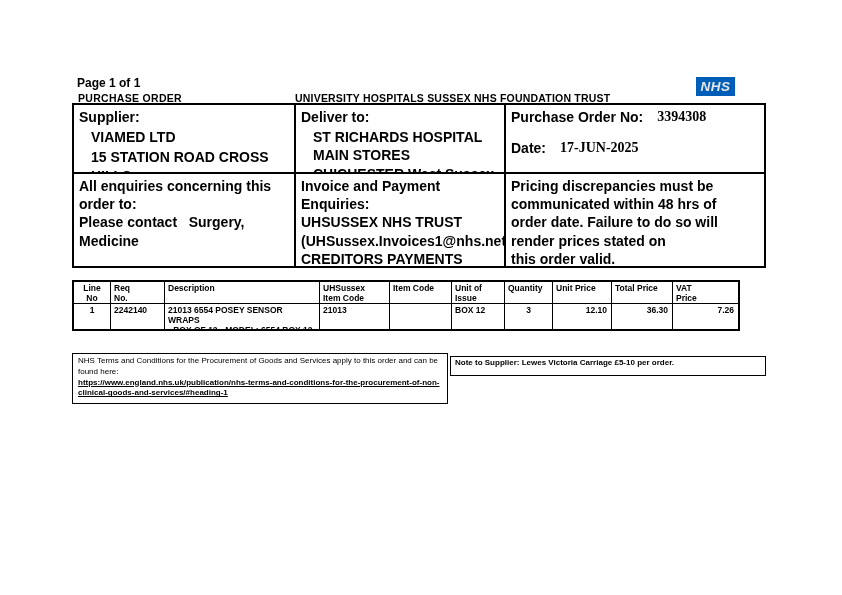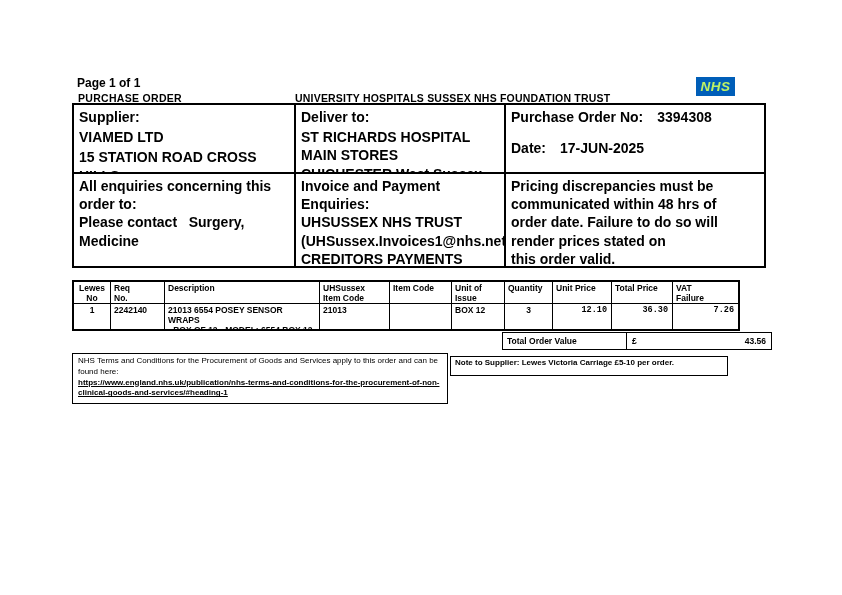--- a/index.html
+++ b/index.html
@@ -2,65 +2,65 @@
 <html><head>
 <meta charset="utf-8">
 <style>
   * { margin:0; padding:0; box-sizing:border-box; }
   body { background:#ffffff; font-family:"Liberation Sans", sans-serif; color:#000; }
   .page { position:relative; width:842px; height:595px; background:#ffffff; overflow:hidden; }
 
   .page-label { position:absolute; left:77px; top:33px; font-size:12px; font-weight:bold;margin-top:43px; }
 
   .nhs-logo { position:absolute; left:696px; top:77px; width:39px; height:19px; background:#005EB8;
-              color:#bef264; display:flex; align-items:center; justify-content:center;
+              color:#e5e5e5; display:flex; align-items:center; justify-content:center;
               font-size:13.5px; font-weight:bold; font-style:italic; letter-spacing:0.5px; }
 
   .doc-title  { position:absolute; left:78px;  top:92px; font-size:10.5px; font-weight:bold; letter-spacing:0.3px; }
   .trust-name { position:absolute; left:295px; top:92px; font-size:10.5px; font-weight:bold; letter-spacing:0.2px; }
 
   
   .addr-table { position:absolute; left:72px; top:103px; border:2px solid #000;
                 display:grid; grid-template-columns:220px 210px 260px; grid-template-rows:67px 94px; }
   .addr-cell { border-left:2px solid #000; border-top:2px solid #000; padding:3px 5px;
                font-size:14px; font-weight:bold; line-height:1.3; overflow:hidden; }
   .addr-cell.c0 { border-left:none; }
   .addr-cell.r0 { border-top:none; }
   .pre { white-space:pre-wrap; }
-  .addr-block { margin-top:2px; }
+  .addr-block { margin-top:2px;margin-left:12px; }
   .loc-code { text-align:right; padding-right:32px; margin-top:3px; }
 
   .od-row { display:flex; }
   .od-row + .od-row { margin-top:13px; }
   .od-row .lbl { }
-  .od-row .val { margin-left:14px; }
+  .od-row .val { margin-left:14px;font-family:Liberation Serif, serif; }
   .od-row.goods .val { margin-left:21px; }
 
   
   .items { position:absolute; left:72px; top:280px; border:2px solid #000;
            display:grid; grid-template-columns:36px 54px 155px 70px 62px 53px 48px 59px 61px 66px;
            grid-template-rows:22px 25px; }
   .icell { border-left:1.5px solid #000; padding:2px 3px; font-size:8.5px; font-weight:bold;
            line-height:1.15; overflow:hidden; white-space:pre-line; }
   .icell.first { border-left:none; }
   .icell.hdr { border-bottom:1.5px solid #000; }
-  .icell.num { text-align:right; padding-right:4px;font-family:Liberation Mono, monospace; }
+  .icell.num { text-align:right; padding-right:4px; }
   .icell.ctr { text-align:center; }
 
   
   .total-row { position:absolute; left:502px; top:332px; display:flex; border:1.5px solid #000; background:#fff; }
   .total-label { width:124px; border-right:1.5px solid #000; padding:3px 4px; font-size:8.5px; font-weight:bold; }
   .total-amount { width:144px; padding:3px 5px; font-size:8.5px; font-weight:bold;
                   display:flex; justify-content:space-between; }
 
   
   .terms-box { position:absolute; left:72px; top:353px; width:376px; border:1.5px solid #000;
                padding:2px 5px 4px 5px; font-size:8px; line-height:1.35; }
   .terms-url { font-weight:bold; text-decoration:underline; word-break:break-all; color:#000; }
-  .note-box { position:absolute; left:450px; top:356px; width:278px; height:20px; border:1.5px solid #000;
+  .note-box { position:absolute; left:450px; top:356px; width:316px; height:20px; border:1.5px solid #000;
               padding:1px 4px; font-size:8px; font-weight:bold; }
 </style>
 </head>
 <body>
 
 <div class="page">
 
   <div class="page-label">Page 1 of 1</div>
 
   <div class="nhs-logo">
@@ -133,56 +133,49 @@
 
 If this order cannot be fulfilled by the delivery date stated
 above then please contact the buyer named on this order.
 
 Thank you.</div>
     </div>
 
   </div>
 
   <div class="items">
-    <div class="icell hdr first ctr">Lewes
+    <div class="icell hdr first ctr">Line
 No</div>
     <div class="icell hdr">Req
 No.</div>
     <div class="icell hdr">Description</div>
     <div class="icell hdr">UHSussex
 Item Code</div>
     <div class="icell hdr">Item Code</div>
     <div class="icell hdr">Unit of
 Issue</div>
     <div class="icell hdr">Quantity</div>
     <div class="icell hdr">Unit Price</div>
     <div class="icell hdr">Total Price</div>
     <div class="icell hdr">VAT
-Failure</div>
+Price</div>
 
     <div class="icell first ctr">1</div>
     <div class="icell">2242140</div>
     <div class="icell">21013 6554 POSEY SENSOR WRAPS
 - BOX OF 12 - MODEL: 6554 BOX 12</div>
     <div class="icell">21013</div>
     <div class="icell"></div>
     <div class="icell">BOX 12</div>
     <div class="icell ctr">3</div>
     <div class="icell num">12.10</div>
     <div class="icell num">36.30</div>
     <div class="icell num">7.26</div>
   </div>
 
-  <div class="total-row">
-    <div class="total-label">Total Order Value</div>
-    <div class="total-amount">
-      <span>£</span>
-      <span>43.56</span>
-    </div>
-  </div>
 
   <div class="terms-box">
     <span>NHS Terms and Conditions for the Procurement of Goods and Services apply to this order and can be found here:</span><br>
     <span class="terms-url">https://www.england.nhs.uk/publication/nhs-terms-and-conditions-for-the-procurement-of-non-clinical-goods-and-services/#heading-1</span>
   </div>
 
   <div class="note-box">
     <span>Note to Supplier: Lewes Victoria Carriage £5-10 per order.</span>
   </div>
 

